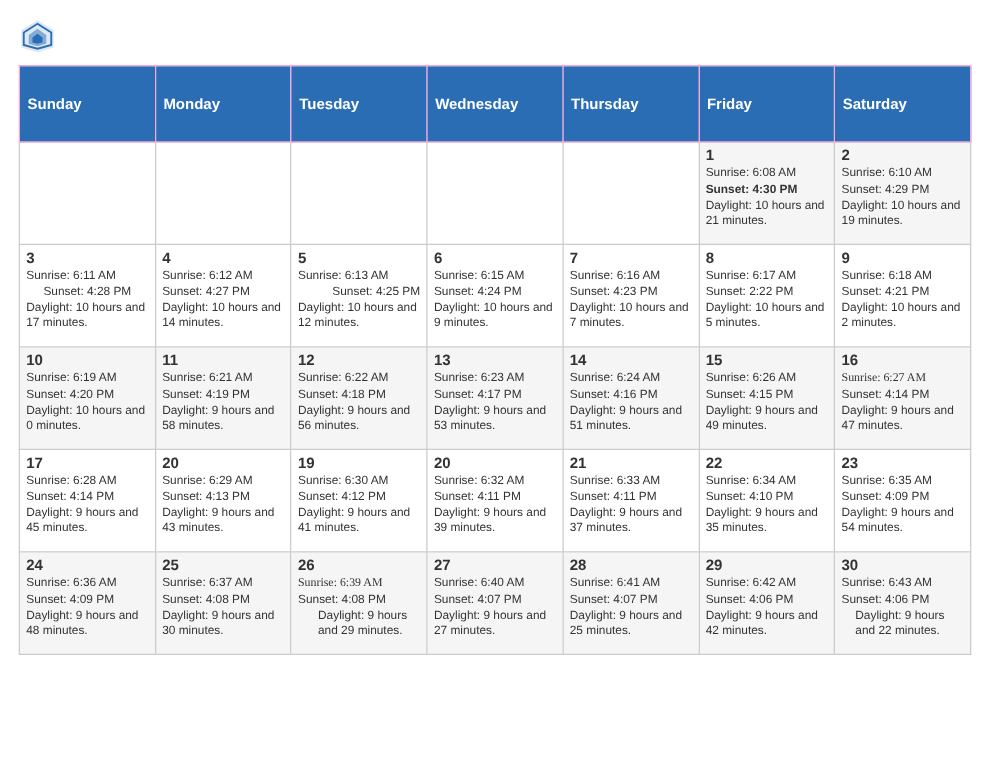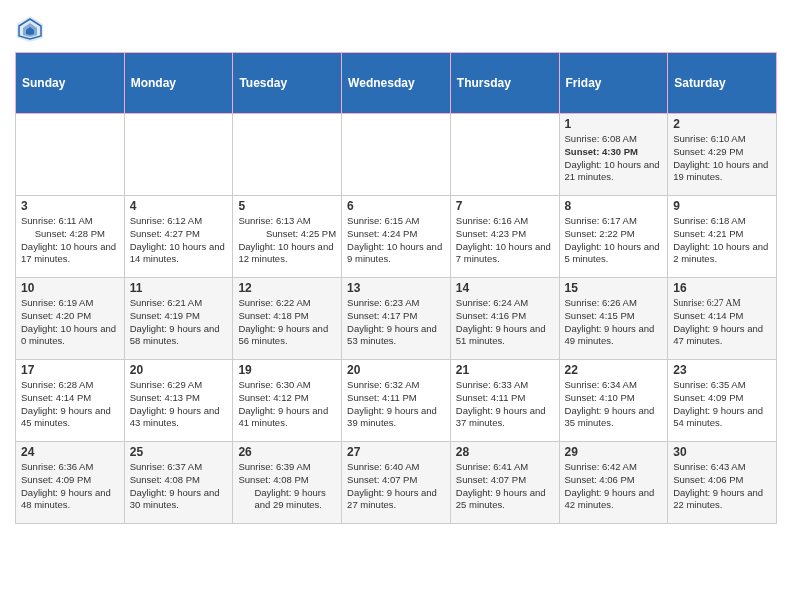--- a/index.html
+++ b/index.html
@@ -289,21 +289,21 @@
             <div style="line-height: 1.35;">Daylight: 9 hours and 48 minutes.</div>
           </td>
           <td>
             <span class="day-num">25</span>
             <div style="line-height: 1.35;">Sunrise: 6:37 AM</div>
             <div style="line-height: 1.35;">Sunset: 4:08 PM</div>
             <div style="line-height: 1.35;">Daylight: 9 hours and 30 minutes.</div>
           </td>
           <td>
             <span class="day-num">26</span>
-            <div style="line-height: 1.35;">Sunrise: 6:39 AM</div>
+            <div style="line-height: 1.35; font-family: Liberation Serif, serif;">Sunrise: 6:39 AM</div>
             <div style="line-height: 1.35;">Sunset: 4:08 PM</div>
             <div style="line-height: 1.35; margin-left: 16px;">Daylight: 9 hours and 29 minutes.</div>
           </td>
           <td>
             <span class="day-num">27</span>
             <div style="line-height: 1.35;">Sunrise: 6:40 AM</div>
             <div style="line-height: 1.35;">Sunset: 4:07 PM</div>
             <div style="line-height: 1.35;">Daylight: 9 hours and 27 minutes.</div>
           </td>
           <td>
@@ -315,18 +315,18 @@
           <td>
             <span class="day-num">29</span>
             <div style="line-height: 1.35;">Sunrise: 6:42 AM</div>
             <div style="line-height: 1.35;">Sunset: 4:06 PM</div>
             <div style="line-height: 1.35;">Daylight: 9 hours and 42 minutes.</div>
           </td>
           <td>
             <span class="day-num">30</span>
             <div style="line-height: 1.35;">Sunrise: 6:43 AM</div>
             <div style="line-height: 1.35;">Sunset: 4:06 PM</div>
-            <div style="line-height: 1.35;">Daylight: 9 hours and 22 minutes.</div>
+            <div style="line-height: 1.35; margin-left: 11px;">Daylight: 9 hours and 22 minutes.</div>
           </td>
         </tr>
       </tbody>
   </table>
 </div>
 
 </body></html>

